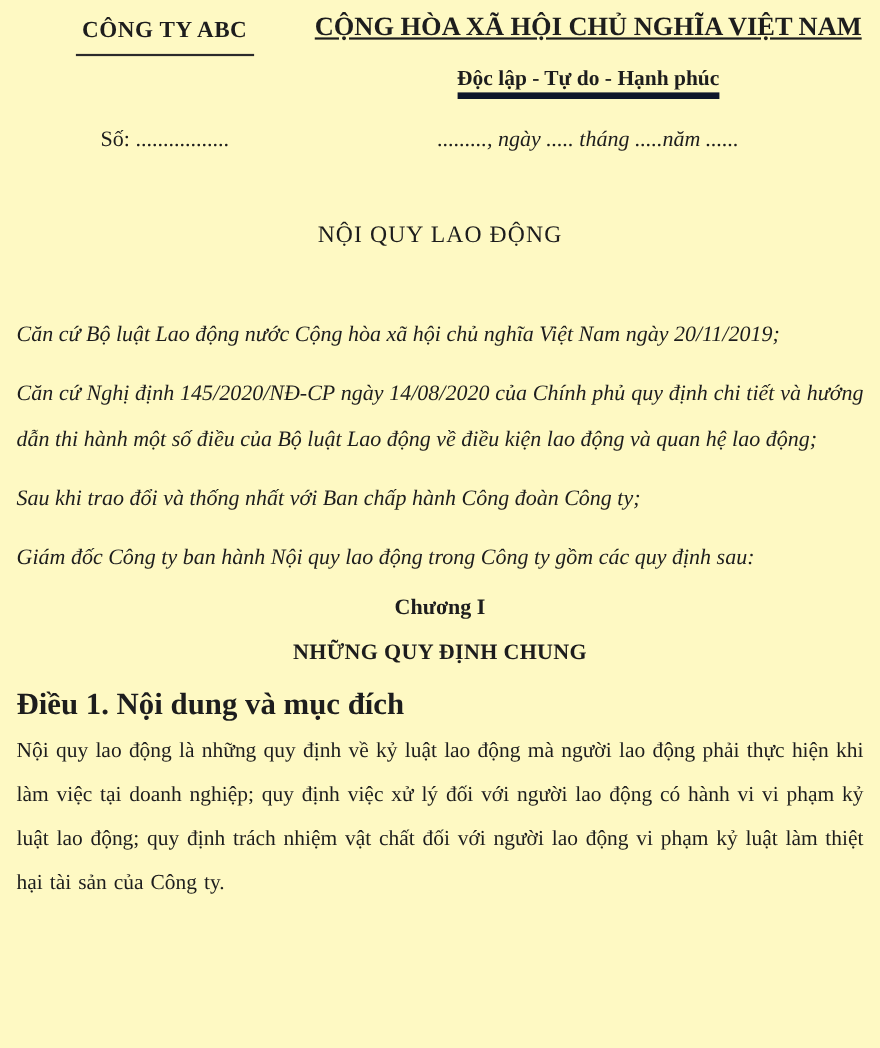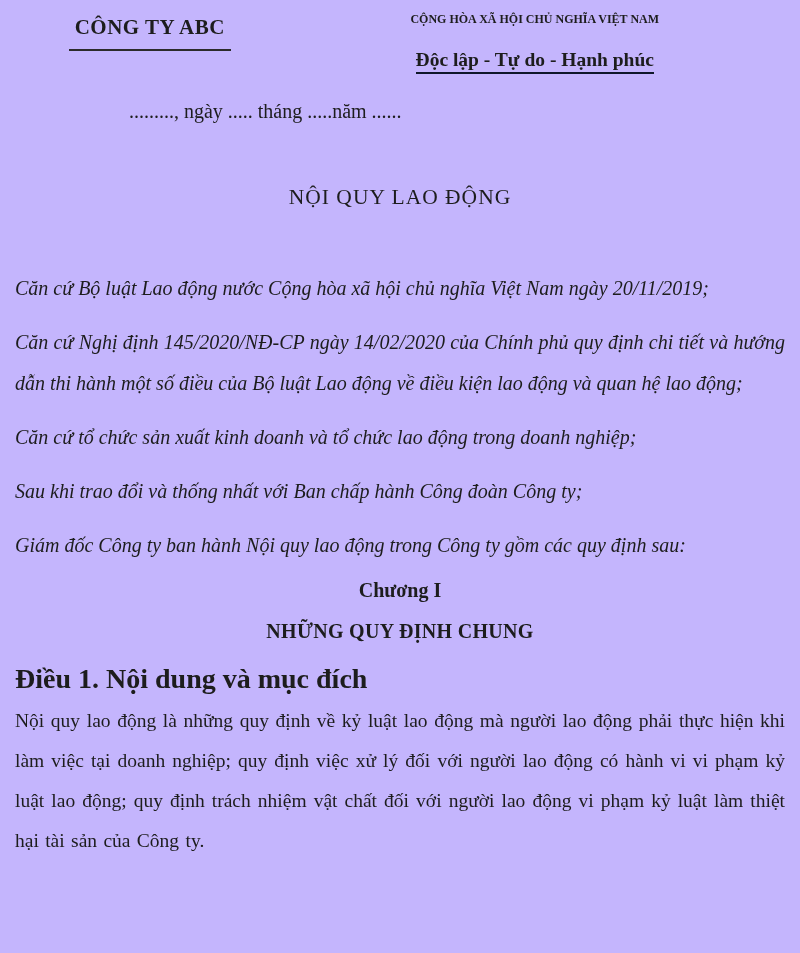--- a/index.html
+++ b/index.html
@@ -4,21 +4,21 @@
 <style>
   * { margin: 0; padding: 0; box-sizing: border-box; }
   html, body { background: #ffffff; }
   body {
     font-family: "Liberation Serif", "DejaVu Serif", serif;
     color: #1d1d1d;
   }
   .page {
     width: 800px;
     min-height: 953px;
-    background: #c4b5fd;
+    background: #fef9c3;
     padding: 12px 15px 20px 15px;
     margin: 0 auto;
   }
   
   .header-row { display: flex; }
   .header-left {
     width: 35%;
     text-align: center;
     padding-top: 3px;
   }
@@ -29,43 +29,45 @@
     letter-spacing: 0.5px;
     padding: 0 6px 9px 6px;
     border-bottom: 2px solid #2b2b2b;
   }
   .header-right {
     width: 65%;
     text-align: center;
   }
   .national-title {
     font-weight: bold;
-    font-size: 12px;
+    font-size: 24px;
+    text-decoration: underline;
   }
   .national-motto {
     display: inline-block;
     margin-top: 22px;
     font-weight: bold;
     font-size: 19.5px;
     padding-bottom: 1px;
-    border-bottom: 2px solid #0f172a;
+    border-bottom: 6px solid #0f172a;
   }
   
   .meta-row {
     display: flex;
     margin-top: 26px;
     font-size: 20px;
   }
   .doc-number {
     width: 35%;
     text-align: center;
   }
   .doc-dateline {
     width: 65%;
     text-align: center;
+    font-style: italic;
   }
   
   .doc-title {
     margin-top: 62px;
     text-align: center;
     font-weight: normal;
     font-size: 21.5px;
     letter-spacing: 1px;
   }
   
@@ -114,29 +116,29 @@
     <div class="header-left">
       <div class="company-name">CÔNG TY ABC</div>
     </div>
     <div class="header-right">
       <div class="national-title">CỘNG HÒA XÃ HỘI CHỦ NGHĨA VIỆT NAM</div>
       <div class="national-motto">Độc lập - Tự do - Hạnh phúc</div>
     </div>
   </div>
 
   <div class="meta-row">
+    <div class="doc-number">Số: .................</div>
     <div class="doc-dateline">........., ngày ..... tháng .....năm ......</div>
   </div>
 
   <div class="doc-title">NỘI QUY LAO ĐỘNG</div>
 
   <div class="preamble">
     <p class="preamble-paragraph">Căn cứ Bộ luật Lao động nước Cộng hòa xã hội chủ nghĩa Việt Nam ngày 20/11/2019;</p>
-    <p class="preamble-paragraph">Căn cứ Nghị định 145/2020/NĐ-CP ngày 14/02/2020 của Chính phủ quy định chi tiết và hướng dẫn thi hành một số điều của Bộ luật Lao động về điều kiện lao động và quan hệ lao động;</p>
-    <p class="preamble-paragraph">Căn cứ tổ chức sản xuất kinh doanh và tổ chức lao động trong doanh nghiệp;</p>
+    <p class="preamble-paragraph">Căn cứ Nghị định 145/2020/NĐ-CP ngày 14/08/2020 của Chính phủ quy định chi tiết và hướng dẫn thi hành một số điều của Bộ luật Lao động về điều kiện lao động và quan hệ lao động;</p>
     <p class="preamble-paragraph">Sau khi trao đổi và thống nhất với Ban chấp hành Công đoàn Công ty;</p>
     <p class="preamble-paragraph">Giám đốc Công ty ban hành Nội quy lao động trong Công ty gồm các quy định sau:</p>
   </div>
 
   <div class="chapter-number">Chương I</div>
   <div class="chapter-title">NHỮNG QUY ĐỊNH CHUNG</div>
 
   <div class="article-heading">Điều 1. Nội dung và mục đích</div>
   <p class="article-body">Nội quy lao động là những quy định về kỷ luật lao động mà người lao động phải thực hiện khi làm việc tại doanh nghiệp; quy định việc xử lý đối với người lao động có hành vi vi phạm kỷ luật lao động; quy định trách nhiệm vật chất đối với người lao động vi phạm kỷ luật làm thiệt hại tài sản của Công ty.</p>
 

